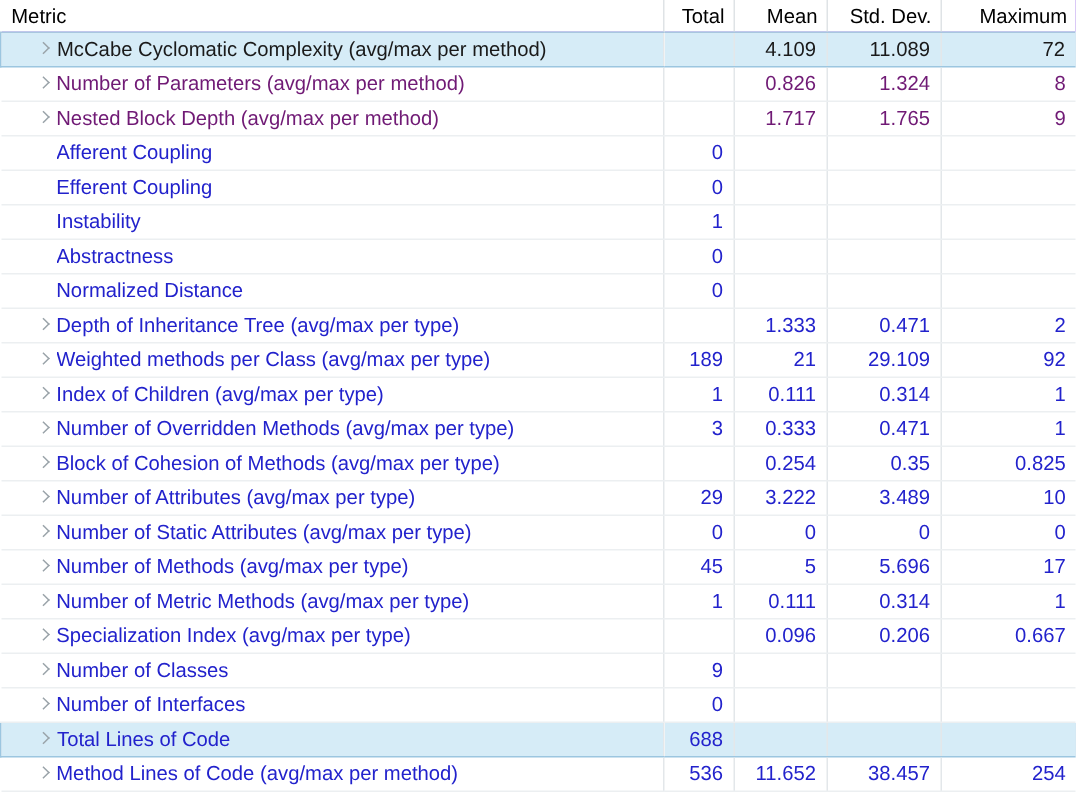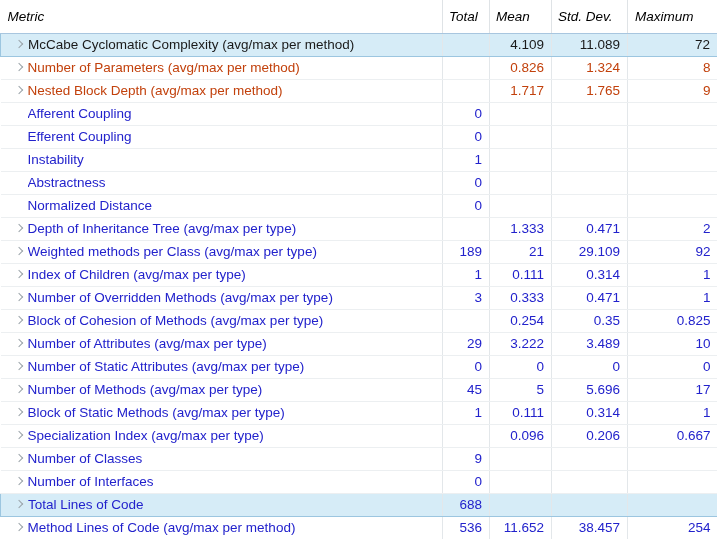--- a/index.html
+++ b/index.html
@@ -24,44 +24,43 @@
 
   table.metrics-table {
     width: 717px;
     border-collapse: collapse;
     table-layout: fixed;
     font-size: 13.5px;
   }
 
   
   thead tr.header-row {
-    height: 33px;
+    height: 21px;
     background: #6d28d9;
-    font-style: italic;
   }
   thead th {
     font-weight: normal;
     color: #000000;
     font-size: 13.5px;
     background: #ffffff;
     padding: 0 6px 0 6px;
     border-bottom: 1px solid #a8c6df;
     border-right: 1px solid #dfe3e6;
     vertical-align: middle;
     white-space: nowrap;
     overflow: hidden;
   }
   thead th.col-metric {
     text-align: left;
     padding-left: 7px;
     border-right: 1px solid #dfe3e6;
   }
   thead th.num {
     text-align: right;
-    padding-right: 24px;
+    padding-right: 6px;
   }
   thead th.col-maximum {
     border-right: none;
   }
 
   
   tbody tr.metric-row {
     height: 23px;
   }
   tbody td {
@@ -76,21 +75,21 @@
   }
   tbody td.col-maximum {
     border-right: none;
   }
   tbody td.num {
     text-align: right;
     padding-right: 7px;
   }
   tbody td.col-metric {
     text-align: right;
-    padding-left: 4px;
+    padding-left: 14px;
   }
 
   .label-wrap {
     display: flex;
     align-items: center;
     height: 22px;
     padding-left: 7px;
   }
   .twisty {
     flex: 0 0 auto;
@@ -112,21 +111,21 @@
     transform: rotate(45deg);
   }
   .metric-label {
     display: inline-block;
     overflow: hidden;
     text-overflow: clip;
   }
 
   
   .c-blue  { color: #2222cc; }
-  .c-red   { color: #c2410c; }
+  .c-red   { color: #701a75; }
   .c-black { color: #1a1a1a; }
 
   
   tr.selected td {
     background: #d6ecf7;
     border-top: 1px solid #9cc6e0;
     border-bottom: 1px solid #9cc6e0;
   }
   tr.selected td.col-metric {
     border-left: 1px solid #9cc6e0;
@@ -346,21 +345,21 @@
           </td>
           <td class="num col-total c-blue">45</td>
           <td class="num col-mean c-blue">5</td>
           <td class="num col-stddev c-blue">5.696</td>
           <td class="num col-maximum c-blue">17</td>
         </tr>
         <tr class="metric-row">
           <td class="col-metric">
             <div class="label-wrap">
               <span class="twisty has-arrow"></span>
-              <span class="metric-label c-blue">Block of Static Methods (avg/max per type)</span>
+              <span class="metric-label c-blue">Number of Metric Methods (avg/max per type)</span>
             </div>
           </td>
           <td class="num col-total c-blue">1</td>
           <td class="num col-mean c-blue">0.111</td>
           <td class="num col-stddev c-blue">0.314</td>
           <td class="num col-maximum c-blue">1</td>
         </tr>
         <tr class="metric-row">
           <td class="col-metric">
             <div class="label-wrap">

